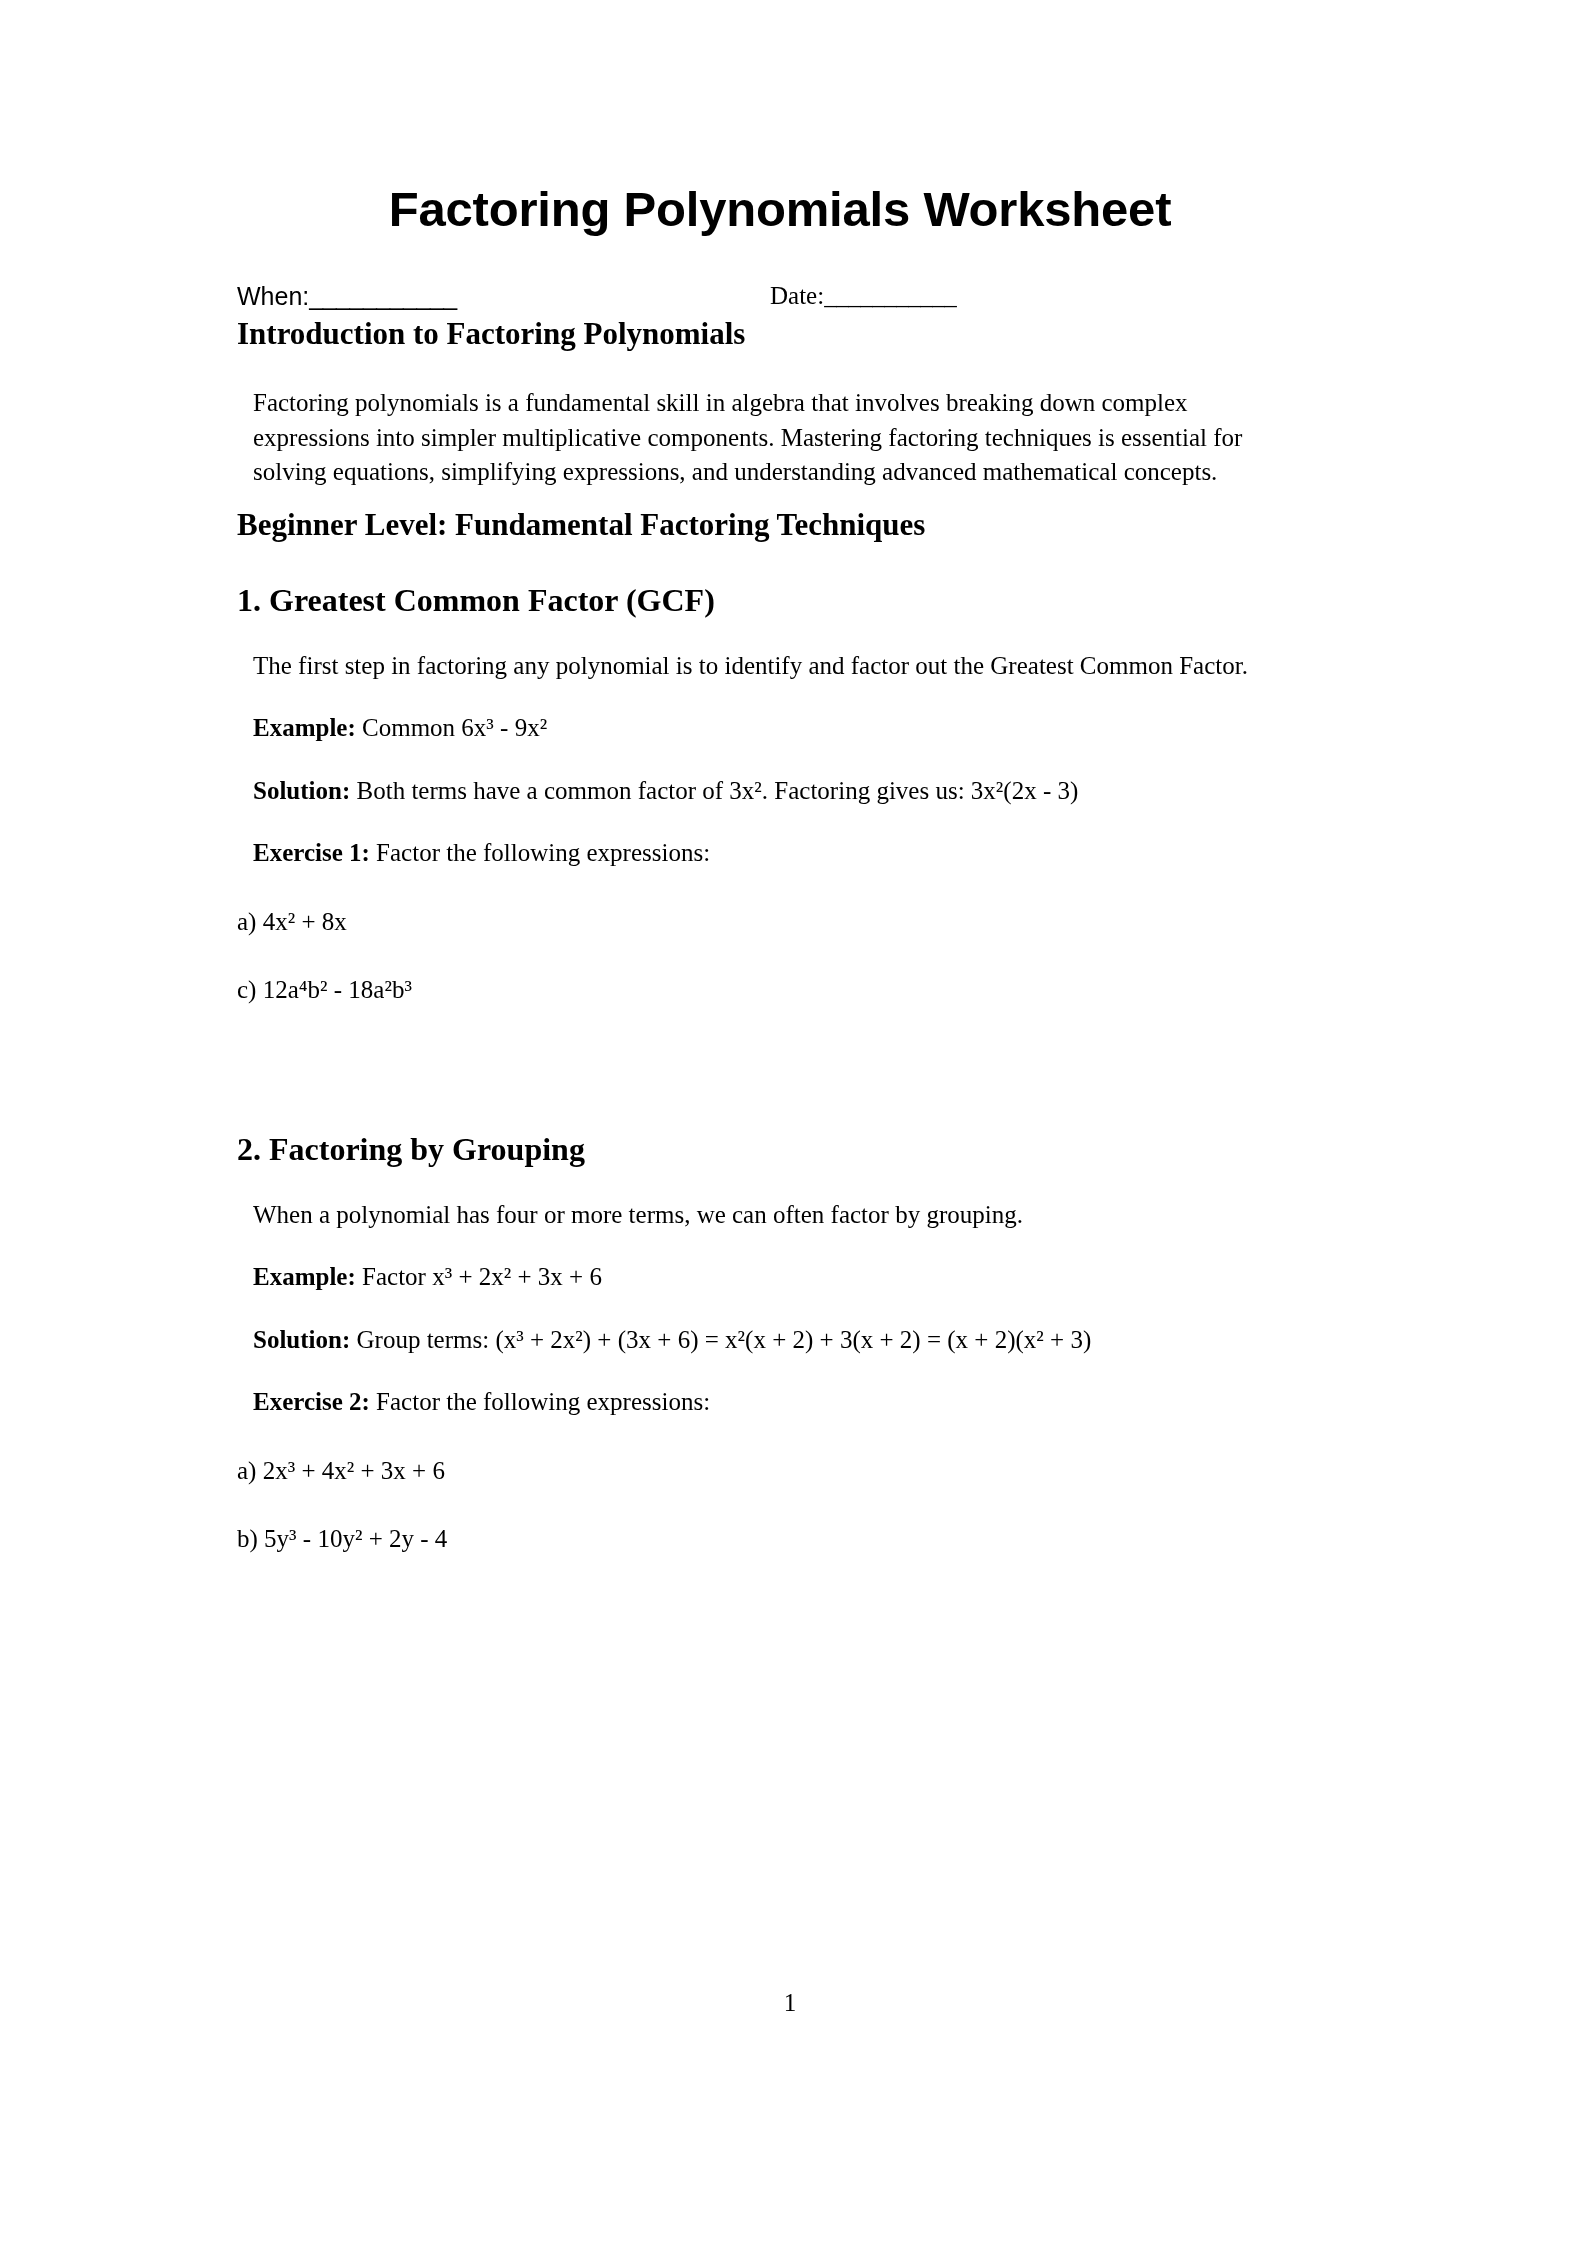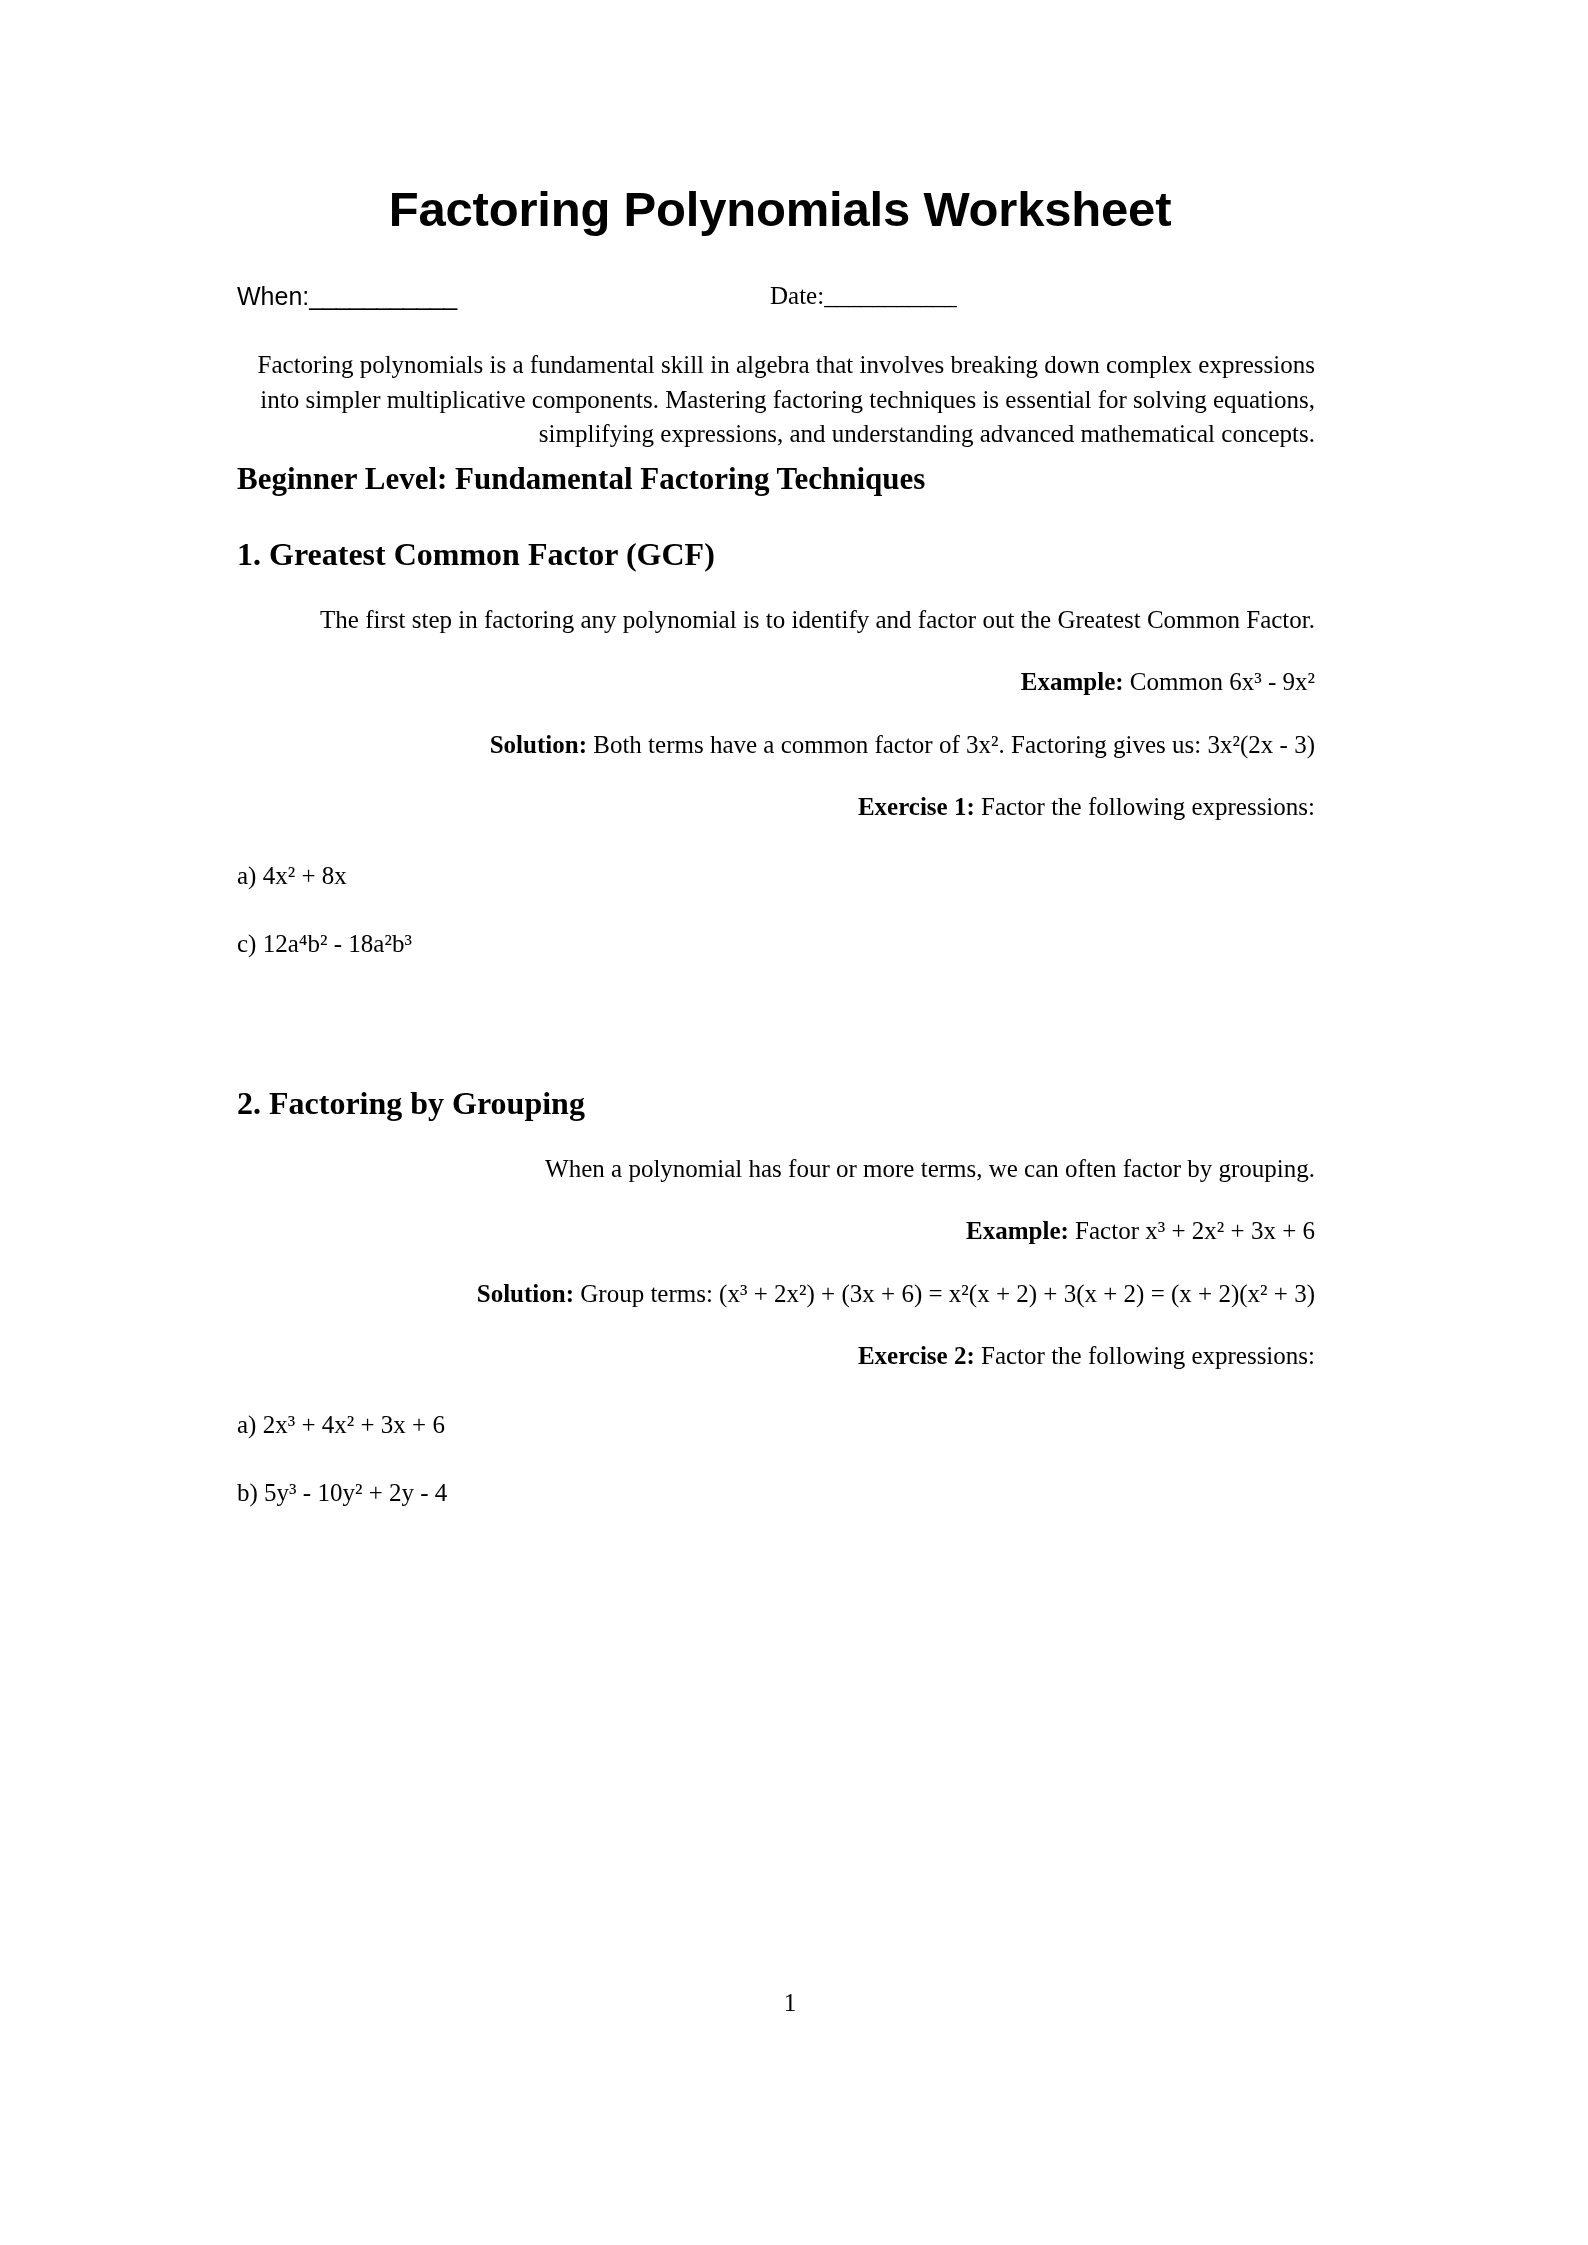--- a/index.html
+++ b/index.html
@@ -90,24 +90,24 @@
     line-height: 32px;
     margin: 0;
     padding: 0;
     margin-top: 40px;
   }
 
   
   p.body {
     font-size: 25px;
     line-height: 34.5px;
-    margin: 8px;
+    margin: 16px;
     padding: 0;
     margin-top: 30px;
-    text-align: right;
+    text-align: left;
   }
   p.tight { margin-top: 28px; }
   p.after-head { margin-top: 33px; }
 
   p.item {
     font-size: 25px;
     line-height: 34px;
     margin: 0;
     padding: 0;
     margin-top: 34px;
@@ -141,20 +141,21 @@
 <div class="page">
   <div class="content">
 
     <h1 class="doc-title">Factoring Polynomials Worksheet</h1>
 
     <div class="namedate-row">
       <span class="field field-name"><span>When:</span><span class="blank">___________</span></span>
       <span class="field field-date"><span>Date:</span><span class="blank">___________</span></span>
     </div>
 
+    <h2 class="section-h h-intro">Introduction to Factoring Polynomials</h2>
     <p class="body after-head">Factoring polynomials is a fundamental skill in algebra that involves breaking down complex expressions into simpler multiplicative components. Mastering factoring techniques is essential for solving equations, simplifying expressions, and understanding advanced mathematical concepts.</p>
 
     <h2 class="section-h h-level">Beginner Level: Fundamental Factoring Techniques</h2>
 
     <h3 class="sub-h">1. Greatest Common Factor (GCF)</h3>
     <p class="body after-head">The first step in factoring any polynomial is to identify and factor out the Greatest Common Factor.</p>
 
     <p class="body tight"><span class="lbl">Example:</span> <span>Common 6x³ - 9x²</span></p>
 
     <p class="body tight"><span class="lbl">Solution:</span> <span>Both terms have a common factor of 3x². Factoring gives us: 3x²(2x - 3)</span></p>

